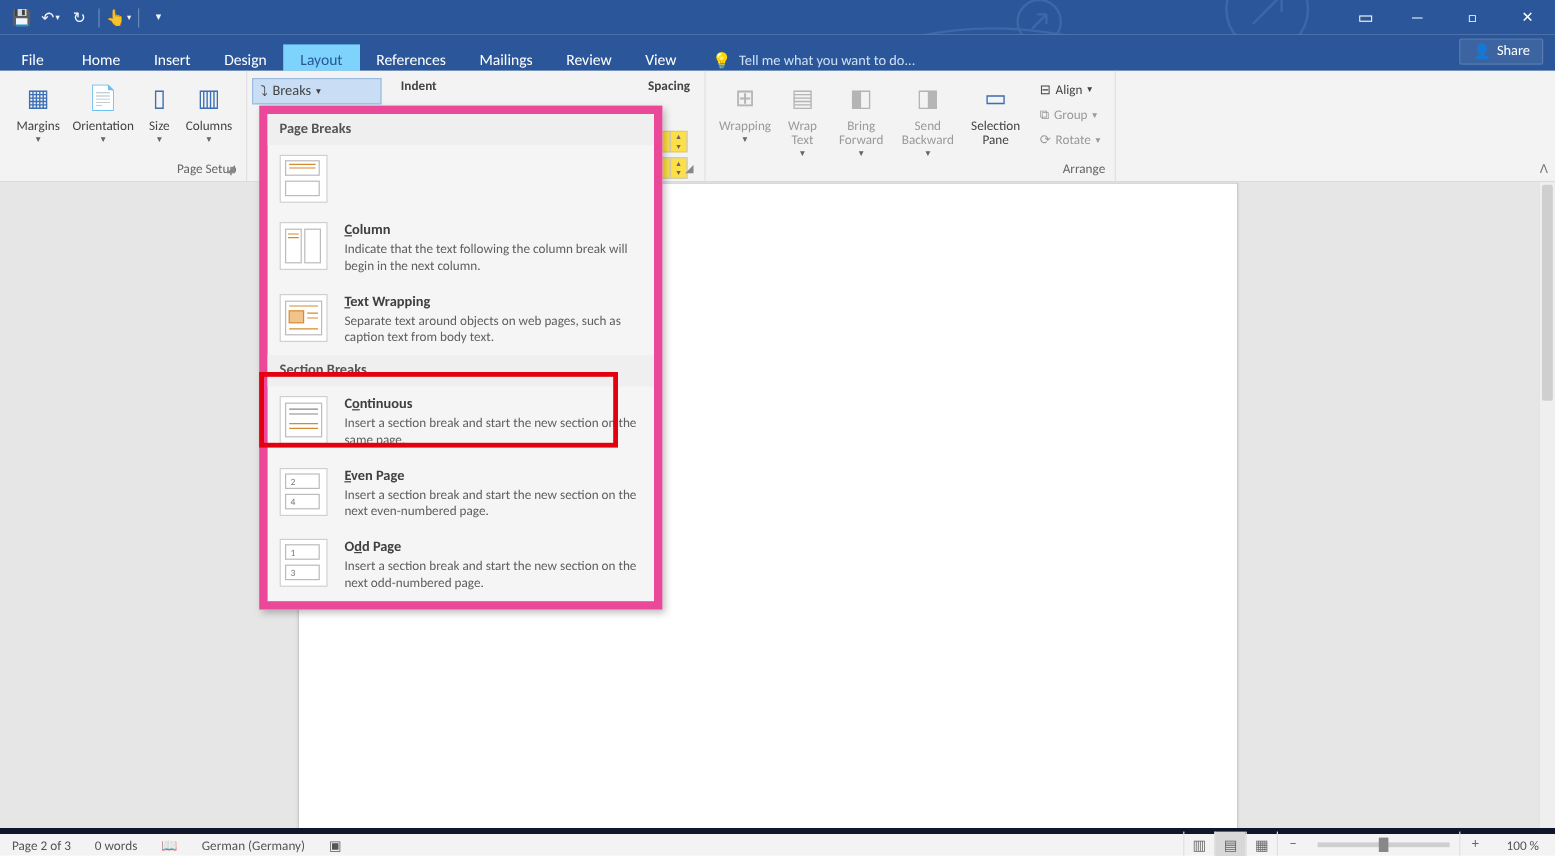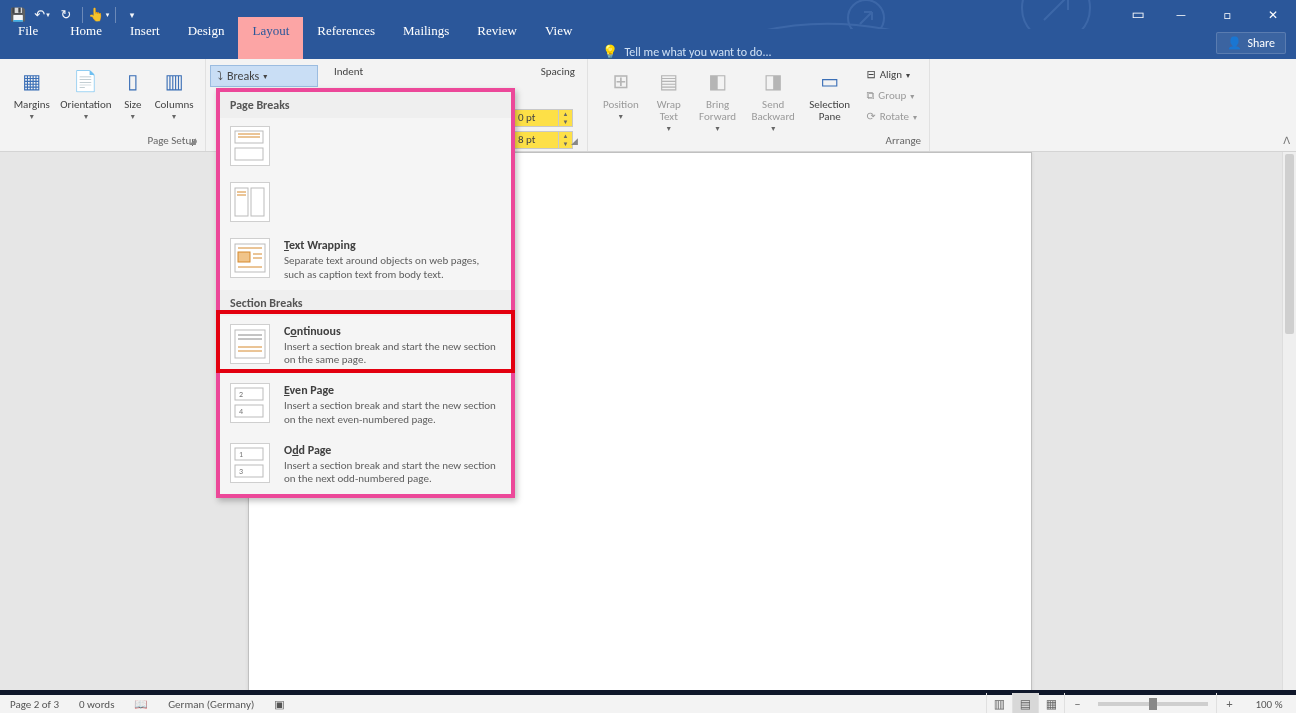--- a/index.html
+++ b/index.html
@@ -12,54 +12,54 @@
   .qat { display: flex; align-items: center; gap: 4px; padding-left: 8px; }
   .qat .qicon { width: 20px; height: 20px; display: flex; align-items: center; justify-content: center; font-size: 13px; opacity: .95; cursor: pointer;}
   .qat .sep { width:1px; height:16px; background: rgba(255,255,255,.3); margin:0 2px;}
   .winctrls { position:absolute; right:0; top:0; display:flex; height:29px;}
   .winctrls .wbtn { width:46px; height:29px; display:flex; align-items:center; justify-content:center; font-size:12px; color:#fff; cursor:pointer;}
   .winctrls .wbtn.ribbon-opt { width:40px; font-size:14px;}
   
   .deco { position:absolute; right:140px; top:-10px; opacity:.35; pointer-events:none;}
   
   .tabstrip { height:30px; background:#2b579a; display:flex; align-items:flex-end; color:#fff; font-size:13px; position:relative;}
-  .tab { padding:6px 14px 20px; cursor:pointer;font-family:Liberation Serif, serif; }
+  .tab { padding:6px 14px 1px; cursor:pointer; }
   .tab.file { padding-left:18px; padding-right:18px;}
-  .tab.active { background:#fca5a5; color:#2b579a; }
+  .tab.active { background:#7dd3fc; color:#2b579a; }
   .tellme { display:flex; align-items:center; gap:6px; padding:0 8px; color:#cfe0f4; font-size:12px; margin-left:8px; cursor:text;}
   .tellme .bulb { font-size:13px; color:#fff;}
   .share { position:absolute; right:10px; top:3px; height:22px; padding:0 10px; display:flex; align-items:center; gap:5px; background:rgba(255,255,255,.08); border:1px solid rgba(255,255,255,.16); border-radius:2px; cursor:pointer; font-size:12px;}
   
   .ribbon { height:93px; background:#f3f3f3; border-bottom:1px solid #d4d4d4; display:flex; position:relative; }
   .group { border-right:1px solid #e1e1e1; padding:4px 8px 2px; display:flex; flex-direction:column; justify-content:space-between;}
   .group-label { text-align:right; font-size:11px; color:#666; padding-bottom:2px;}
   .group .row { display:flex; align-items:flex-start; gap:2px;}
   .bigbtn { width:52px; display:flex; flex-direction:column; align-items:center; gap:2px; padding-top:2px; cursor:pointer; }
   .bigbtn.disabled { color:#9a9a9a; cursor:default;}
   .bigbtn .icn { width:32px; height:32px; display:flex; align-items:center; justify-content:center; font-size:20px; color:#3b6fb6;}
   .bigbtn.disabled .icn { color:#b5b5b5;}
   .bigbtn .lbl { font-size:11px; text-align:center; line-height:1.1; color:#444;}
   .bigbtn.disabled .lbl { color:#9a9a9a;}
   .bigbtn .caret { font-size:8px; color:#666; margin-top:-2px;}
   .dialog-launcher { position:absolute; right:4px; bottom:4px; width:12px; height:12px; font-size:9px; color:#888; cursor:pointer;}
-  .smallctrl { display:flex; align-items:center; gap:4px; font-size:11px; color:#444; }
+  .smallctrl { display:flex; align-items:center; gap:4px; font-size:11px; color:#444;font-weight:bold; }
   .smallbtn { height:22px; padding:0 6px; border:1px solid transparent; display:flex; align-items:center; gap:4px; cursor:pointer; font-size:12px; color:#444;}
   .smallbtn.open { background:#c9def5; border:1px solid #9bbce0;}
   .spin { height:18px; width:60px; border:1px solid #c8c8c8; background:#fde047; display:flex; font-size:11px;}
   .spin .val { flex:1; padding:0 4px; line-height:16px; color:#444;}
   .spin .arrows { width:14px; display:flex; flex-direction:column; border-left:1px solid #c8c8c8;}
   .spin .arrows div { flex:1; font-size:6px; text-align:center; line-height:8px; color:#666; cursor:pointer;}
   .stackrow { display:flex; flex-direction:column; gap:2px; padding-top:2px;}
   .arr-mini { font-size:11px; color:#444; display:flex; align-items:center; gap:4px; height:19px; padding:0 4px; cursor:pointer;}
   .arr-mini.disabled { color:#9a9a9a; cursor:default;}
   .collapse-ribbon { position:absolute; right:6px; bottom:4px; font-size:10px; color:#777; cursor:pointer;}
   
   .breaks-menu {
-    position:absolute; left:216px; top:88px; width:299px;
-    background:#f5f5f5; border:4px solid #ec4899; box-shadow:2px 3px 6px rgba(0,0,0,.25);
+    position:absolute; left:216px; top:88px; width:336px;
+    background:#f5f5f5; border:7px solid #ec4899; box-shadow:2px 3px 6px rgba(0,0,0,.25);
     z-index:50;
   }
   .breaks-menu .sect-head { padding:6px 10px; font-size:12px; font-weight:600; color:#555; background:#efefef;}
   .breaks-menu .item { display:flex; gap:14px; padding:8px 12px 8px 10px; cursor:pointer;}
   .breaks-menu .item.hover { background:#cde2f7;}
   .breaks-menu .item .thumb { width:40px; height:40px; background:#fff; border:1px solid #cfcfcf; display:flex; align-items:center; justify-content:center; font-size:10px; color:#c77d2e; flex:none;}
   .breaks-menu .item .txt .t { font-size:12px; font-weight:600; color:#404040;}
   .breaks-menu .item .txt .t u { text-decoration:underline;}
   .breaks-menu .item .txt .d { font-size:11px; color:#606060; line-height:1.25; margin-top:2px;}
   
@@ -196,21 +196,21 @@
         </div>
       </div>
     </div>
     <div class="dialog-launcher">◢</div>
   </div>
 
   <div class="group" style="width:342px">
     <div class="row">
       <div class="bigbtn disabled">
         <div class="icn">⊞</div>
-        <div class="lbl">Position</div>
+        <div class="lbl">Wrapping</div>
         <div class="caret">▾</div>
       </div>
       <div class="bigbtn disabled" style="width:44px">
         <div class="icn">▤</div>
         <div class="lbl">Wrap<br>Text</div>
         <div class="caret">▾</div>
       </div>
       <div class="bigbtn disabled" style="width:54px">
         <div class="icn">◧</div>
         <div class="lbl">Bring<br>Forward</div>
@@ -271,20 +271,24 @@
   </div>
   <div class="item">
     <div class="thumb">
         <svg width="34" height="32">
           <rect x="2" y="2" width="13" height="28" fill="#fff" stroke="#bbb"></rect>
           <rect x="18" y="2" width="13" height="28" fill="#fff" stroke="#bbb"></rect>
           <line x1="4" y1="6" x2="13" y2="6" stroke="#d68a2e"></line>
           <line x1="4" y1="9" x2="13" y2="9" stroke="#d68a2e"></line>
         </svg>
       </div>
+    <div class="txt">
+        <div class="t"><u>C</u>olumn</div>
+        <div class="d">Indicate that the text following the column break will begin in the next column.</div>
+      </div>
   </div>
   <div class="item">
     <div class="thumb">
         <svg width="34" height="32">
           <rect x="2" y="2" width="30" height="28" fill="#fff" stroke="#bbb"></rect>
           <rect x="5" y="10" width="12" height="10" fill="#f0c48a" stroke="#d68a2e"></rect>
           <line x1="5" y1="6" x2="29" y2="6" stroke="#d68a2e"></line>
           <line x1="20" y1="12" x2="29" y2="12" stroke="#d68a2e"></line>
           <line x1="20" y1="16" x2="29" y2="16" stroke="#d68a2e"></line>
           <line x1="5" y1="25" x2="29" y2="25" stroke="#d68a2e"></line>

